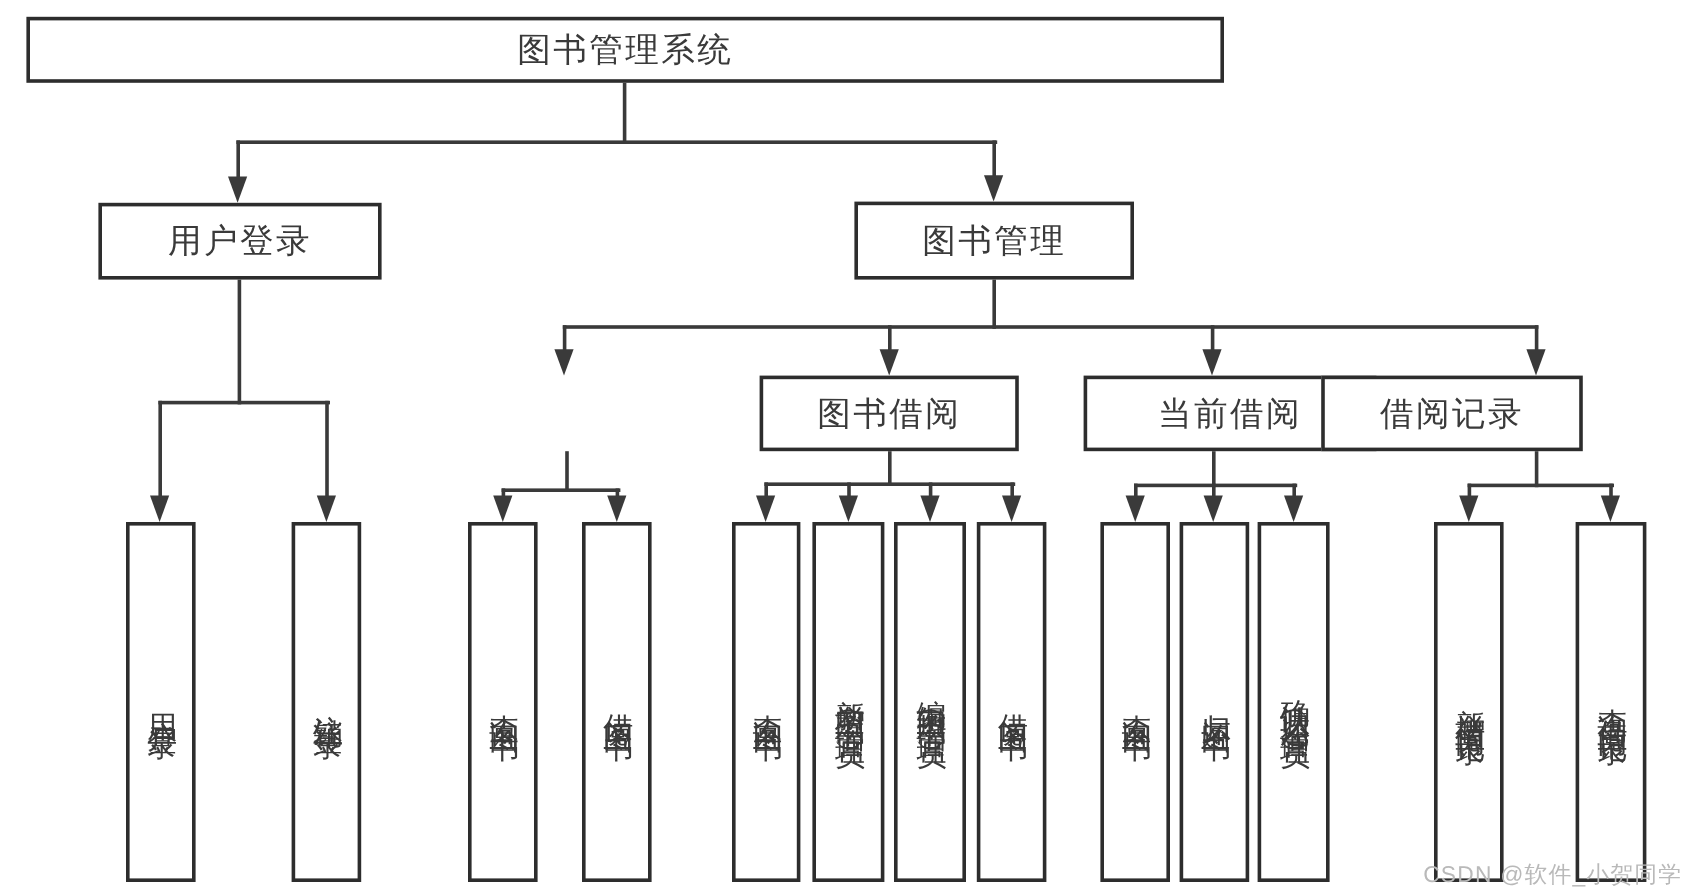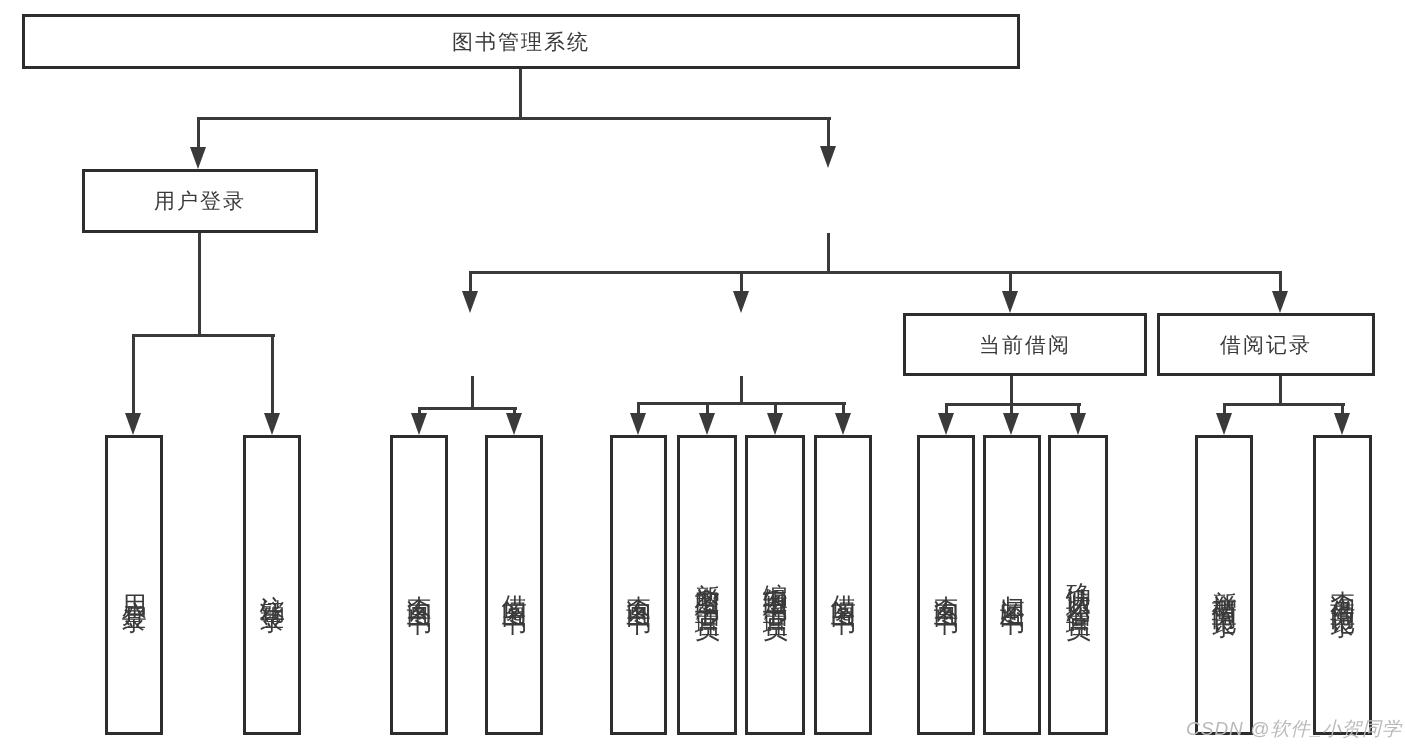--- a/index.html
+++ b/index.html
@@ -10,21 +10,21 @@
     font-family:"Liberation Sans","DejaVu Sans",sans-serif;
     overflow:hidden;
   }
   .box{
     position:absolute;
     box-sizing:border-box;
     border:3px solid var(--border,#2d2d2d);
     background:#ffffff;
     display:flex;align-items:center;justify-content:center;
     color:var(--text,#3a3a3a);
-    font-size:21px;
+    font-size:28px;
     letter-spacing:2px;
     text-align:center;
   }
   .leaf{font-size:25px;}
   .vtext{
     writing-mode:vertical-rl;
     text-orientation:mixed;
     letter-spacing:5px;
     line-height:1.1;
     white-space:nowrap;
@@ -38,40 +38,45 @@
     border-top:22px solid var(--line,#3a3a3a);
   }
   .watermark{
     position:absolute;
     left:1186px;top:716px;
     font-size:19px;
     color:var(--watermark,#b9b9b9);
     letter-spacing:1px;
     z-index:5;
     white-space:nowrap;
-    font-style:italic;
   }
 </style>
 </head>
 <body>
 
 <div id="canvas">
 
   <div class="box" style="left:22px;top:14px;width:998px;height:55px">
     <span>图书管理系统</span>
   </div>
 
   <div class="box" style="left:82px;top:169px;width:236px;height:64px">
     <span>用户登录</span>
   </div>
+  <div class="box" style="left:712px;top:168px;width:233px;height:65px">
+    <span>图书管理</span>
+  </div>
 
+  <div class="box" style="left:633px;top:313px;width:216px;height:63px">
+    <span>图书借阅</span>
+  </div>
   <div class="box" style="left:903px;top:313px;width:244px;height:63px">
     <span>当前借阅</span>
   </div>
-  <div class="box" style="left:1157px;top:313px;width:218px;height:63px">
+  <div class="box" style="left:1101px;top:313px;width:218px;height:63px">
     <span>借阅记录</span>
   </div>
 
   <div class="box leaf" style="left:105px;top:435px;width:58px;height:300px">
     <span class="vtext">用户登录</span>
   </div>
   <div class="box leaf" style="left:243px;top:435px;width:58px;height:300px">
     <span class="vtext">注销登录</span>
   </div>
 

